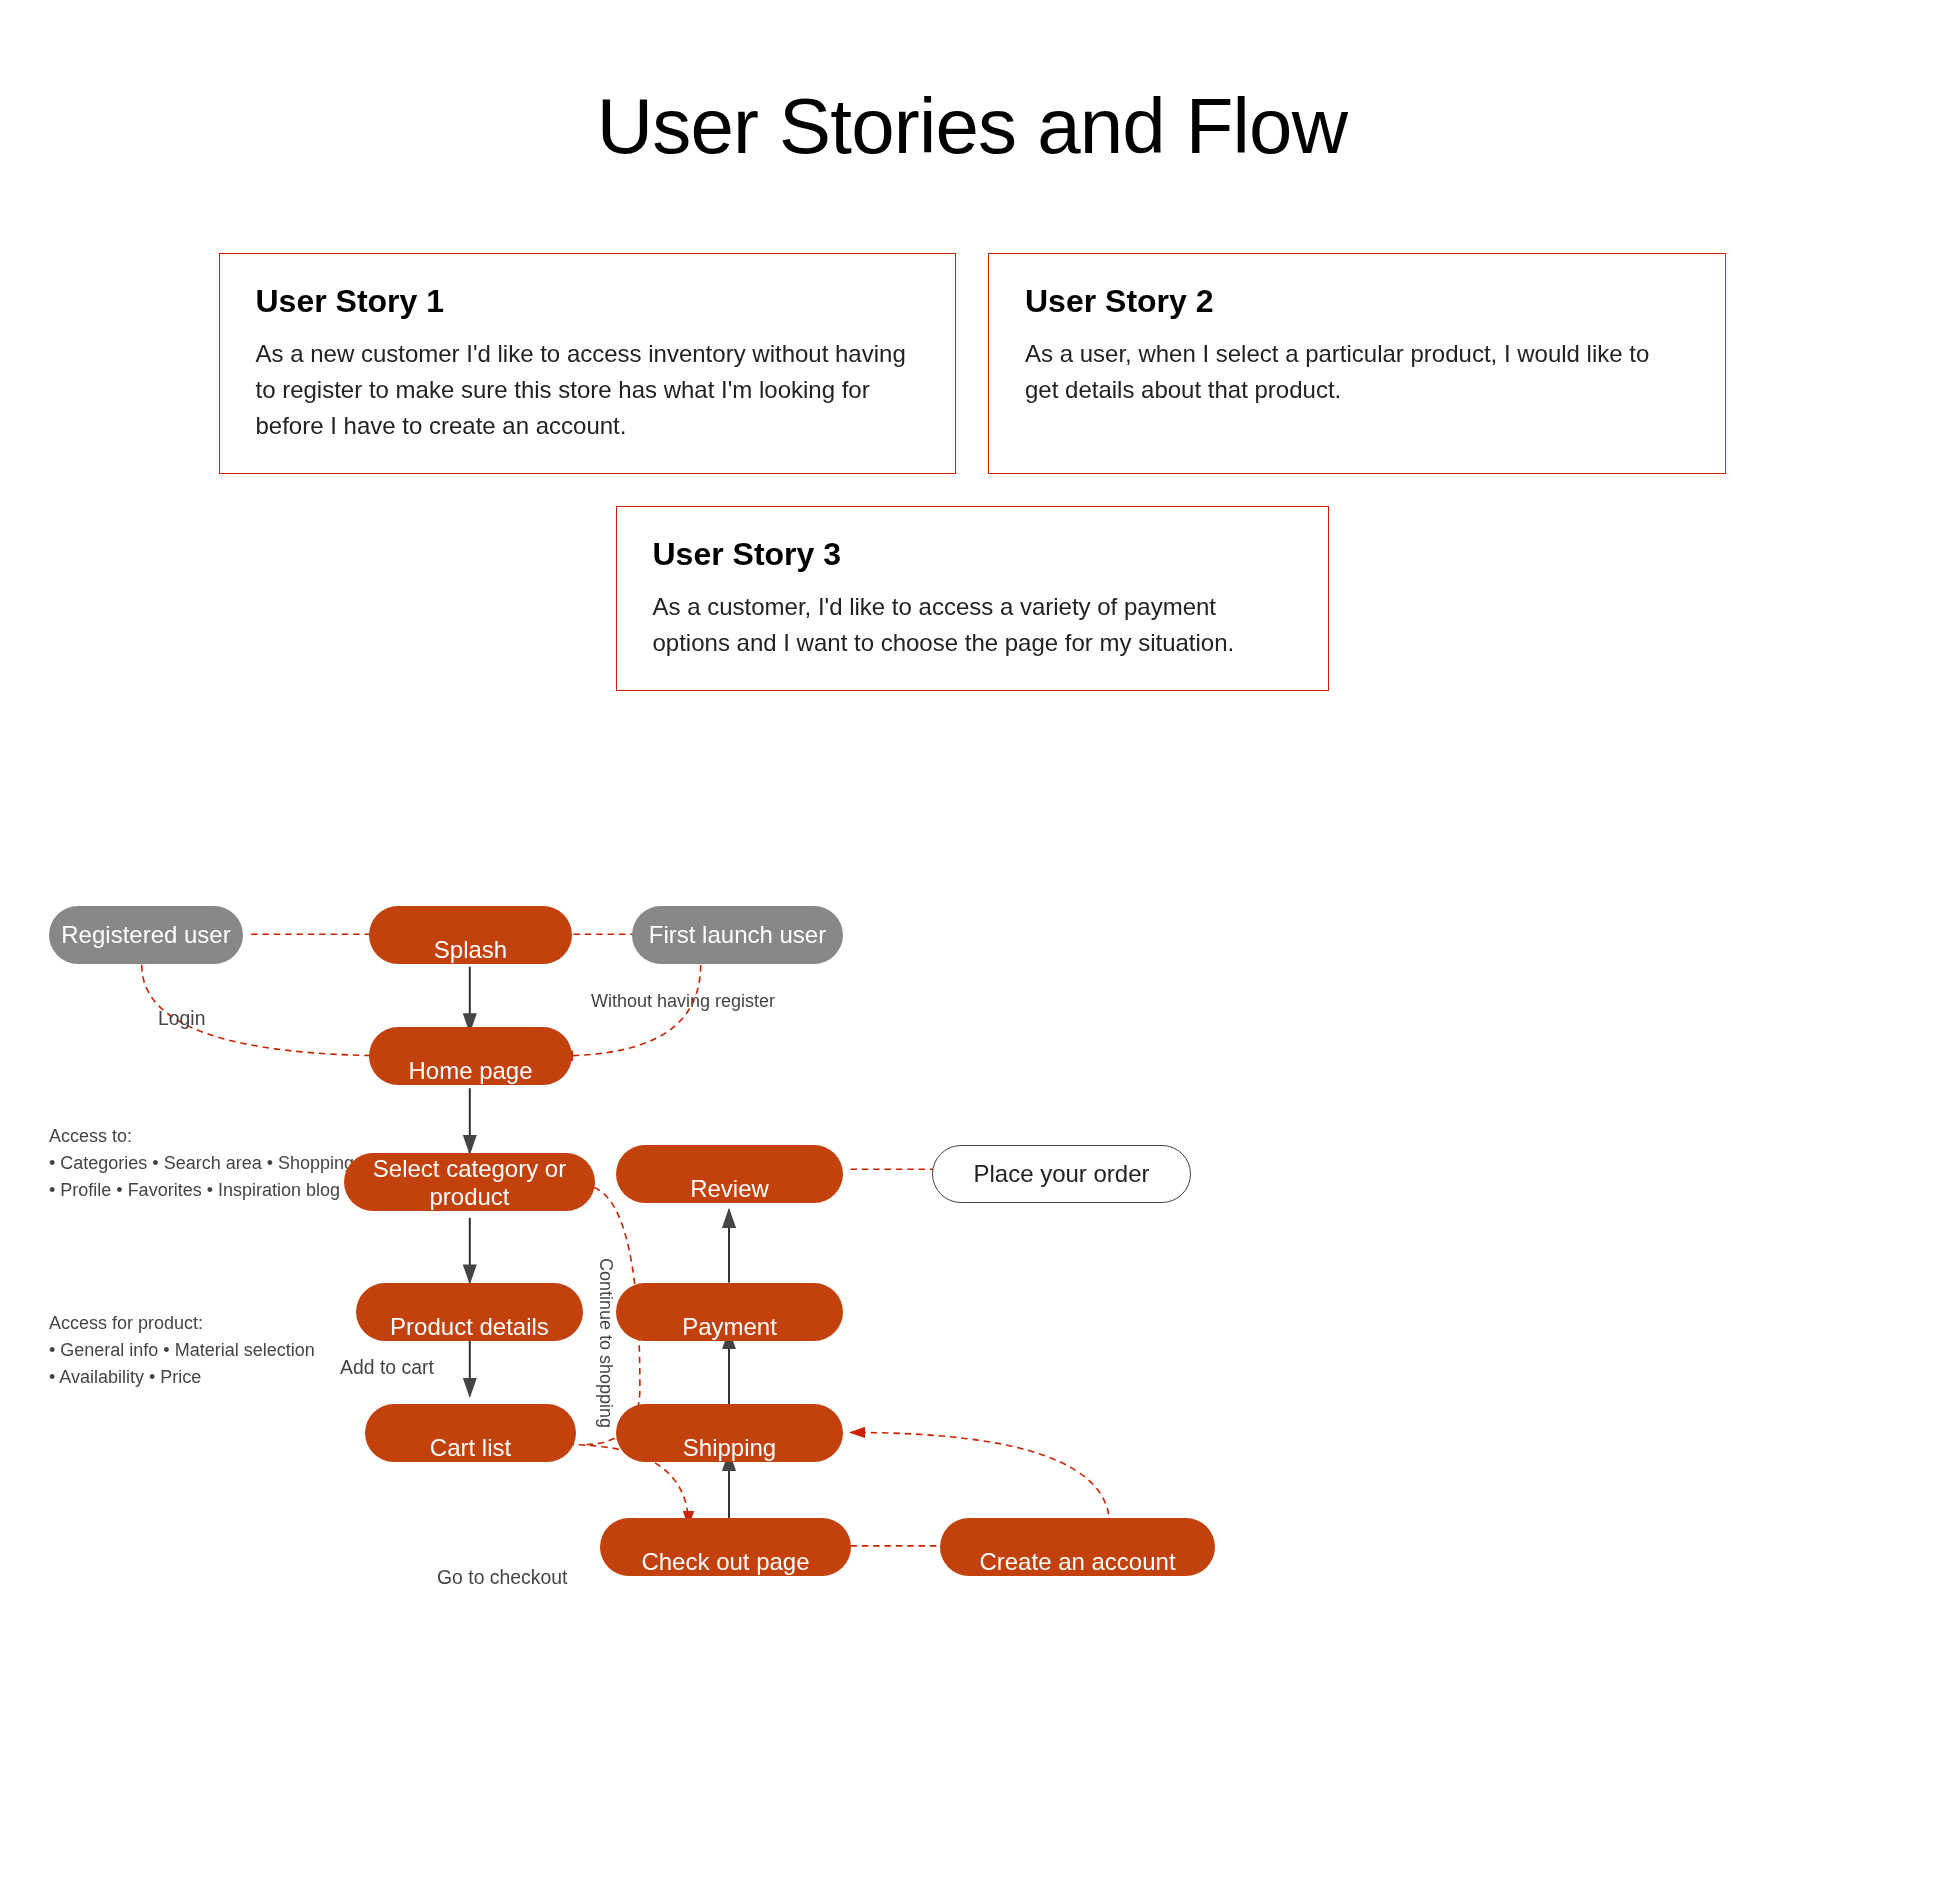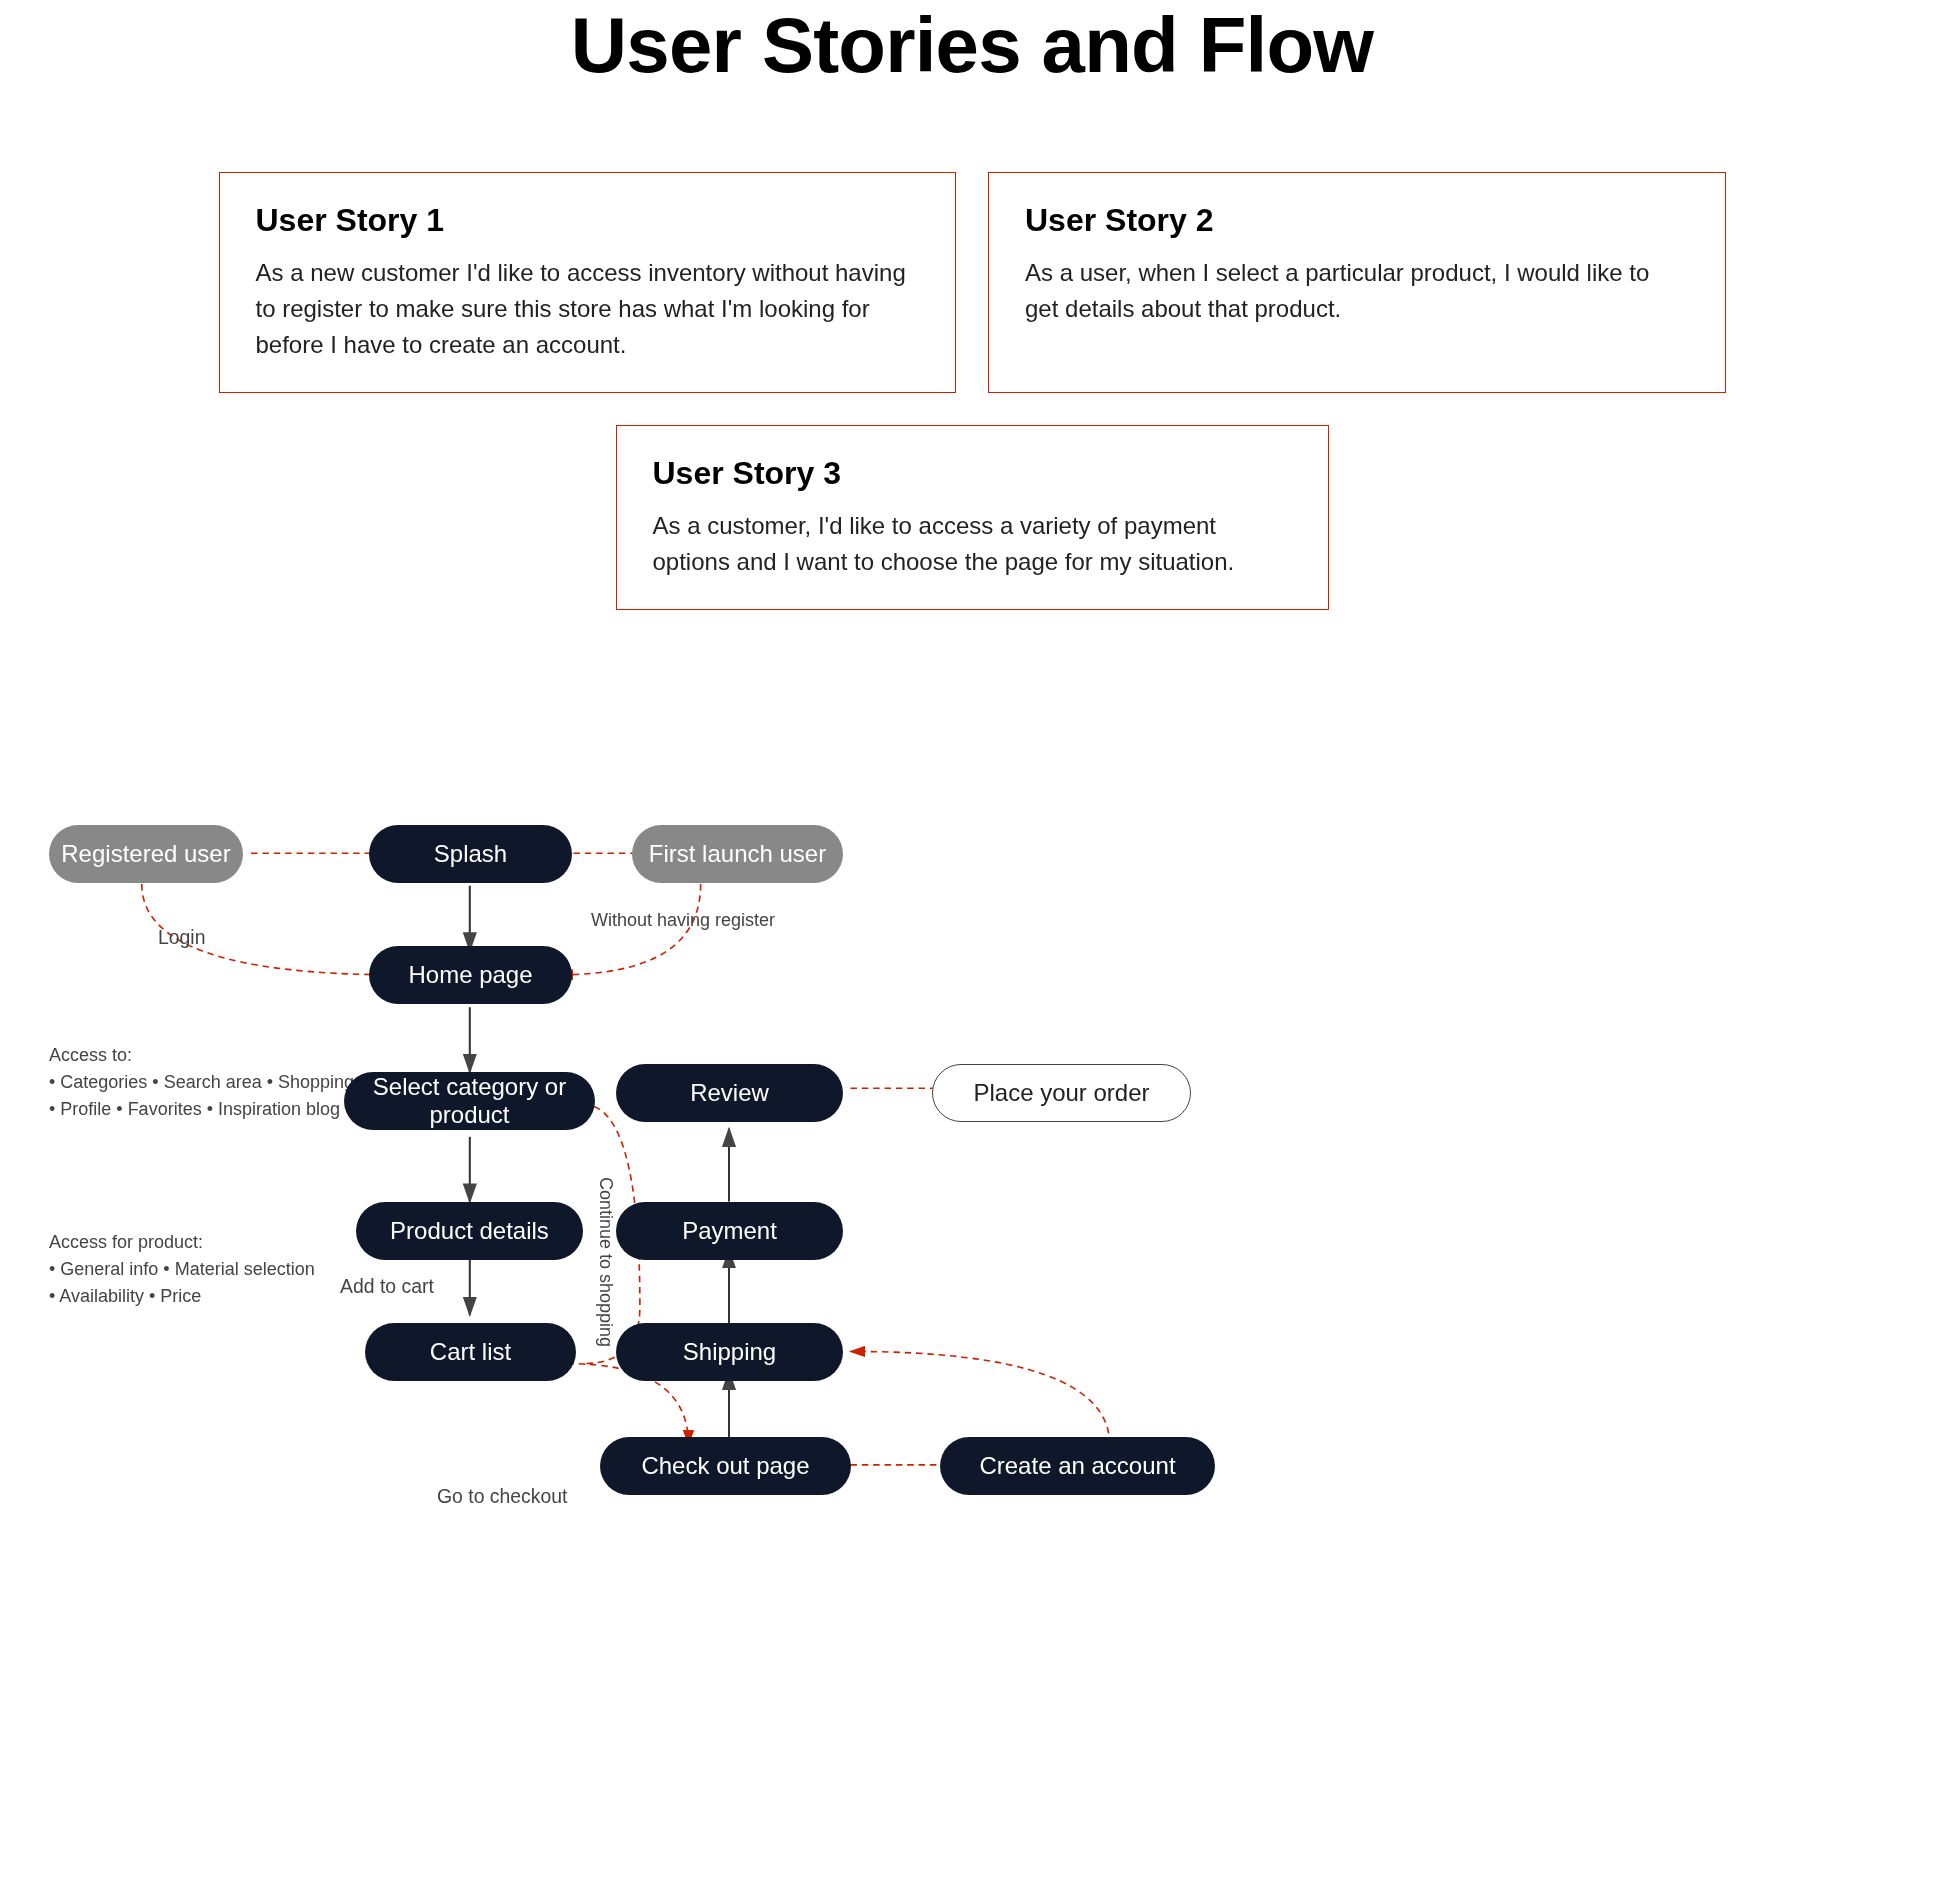--- a/index.html
+++ b/index.html
@@ -7,21 +7,22 @@
       background: #fff;
       font-family: 'Arial', sans-serif;
       width: 1944px;
       min-height: 1897px;
       position: relative;
     }
 
     .page-title {
       text-align: center;
       font-size: 78px;
-      font-weight: 700;
+      font-weight: 400;
+      padding-top: 81px;
       padding-bottom: 65px;
       letter-spacing: -0.8px;
     }
 
     .story-card {
       border: 1.6px solid #cc2200;
       padding: 29px 36px;
       margin: 16px;
       flex: 1;
       min-width: 567px;
@@ -72,23 +73,24 @@
       border-radius: 41px;
       display: flex;
       align-items: center;
       justify-content: center;
       font-weight: 400;
       font-size: 24px;
       text-align: center;
     }
 
     .node-dark {
-      background: #0f172a;
+      background: #c2410c;
       color: #fff;
       border-radius: 41px;
+      align-items: flex-end;
     }
 
     .node-gray {
       background: #888;
       color: #fff;
       border-radius: 41px;
     }
 
     .node-outline {
       background: #fff;

